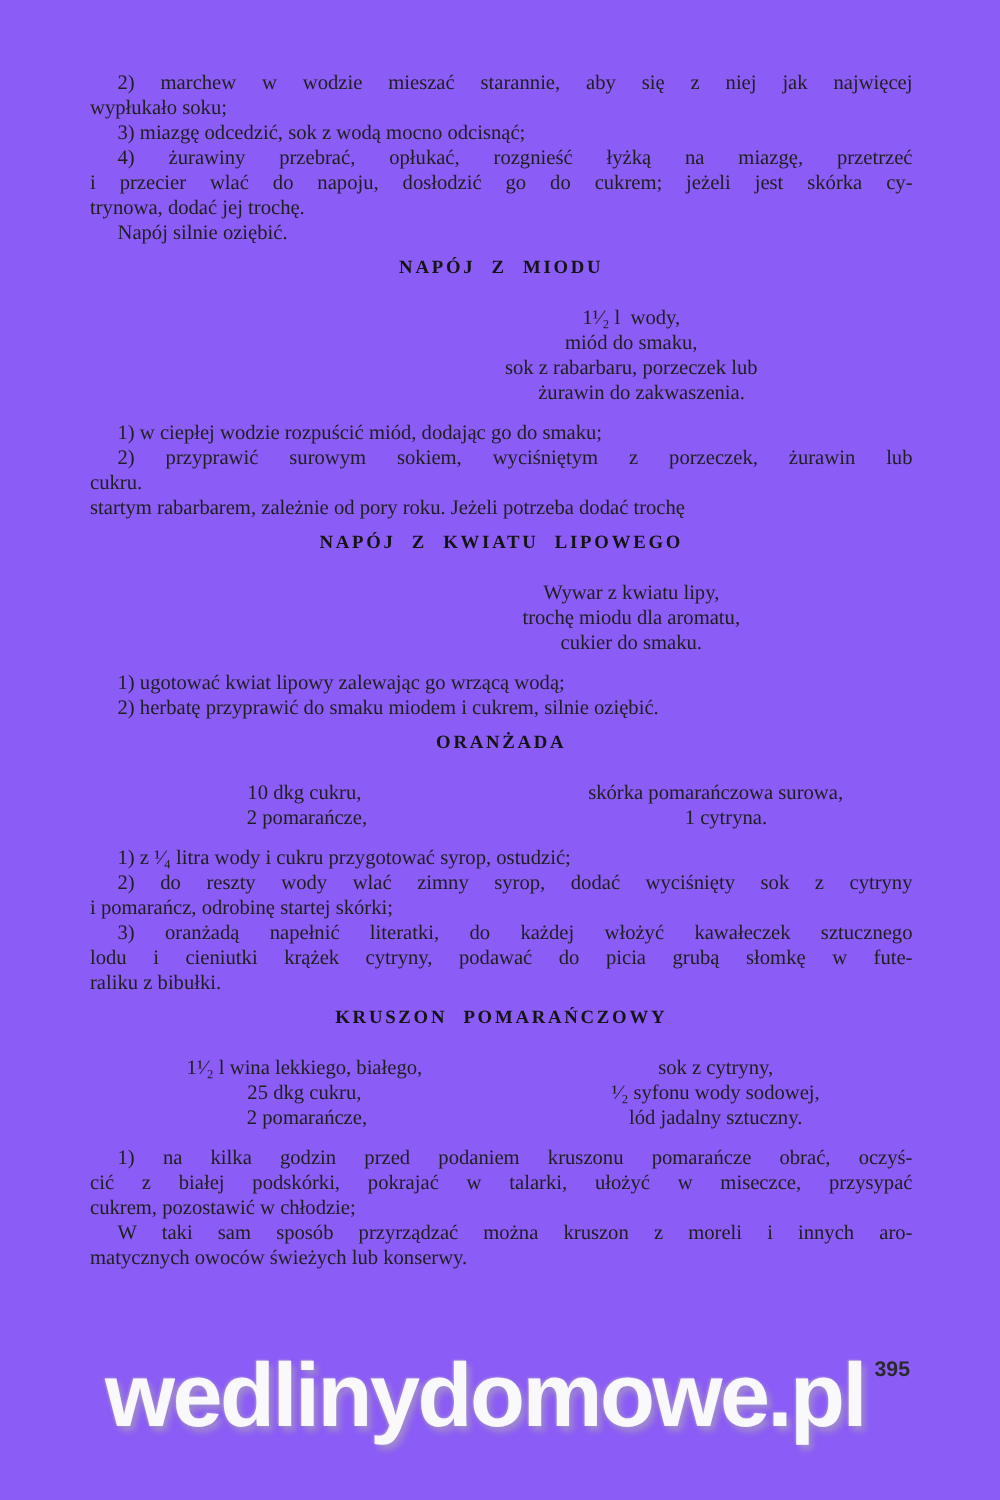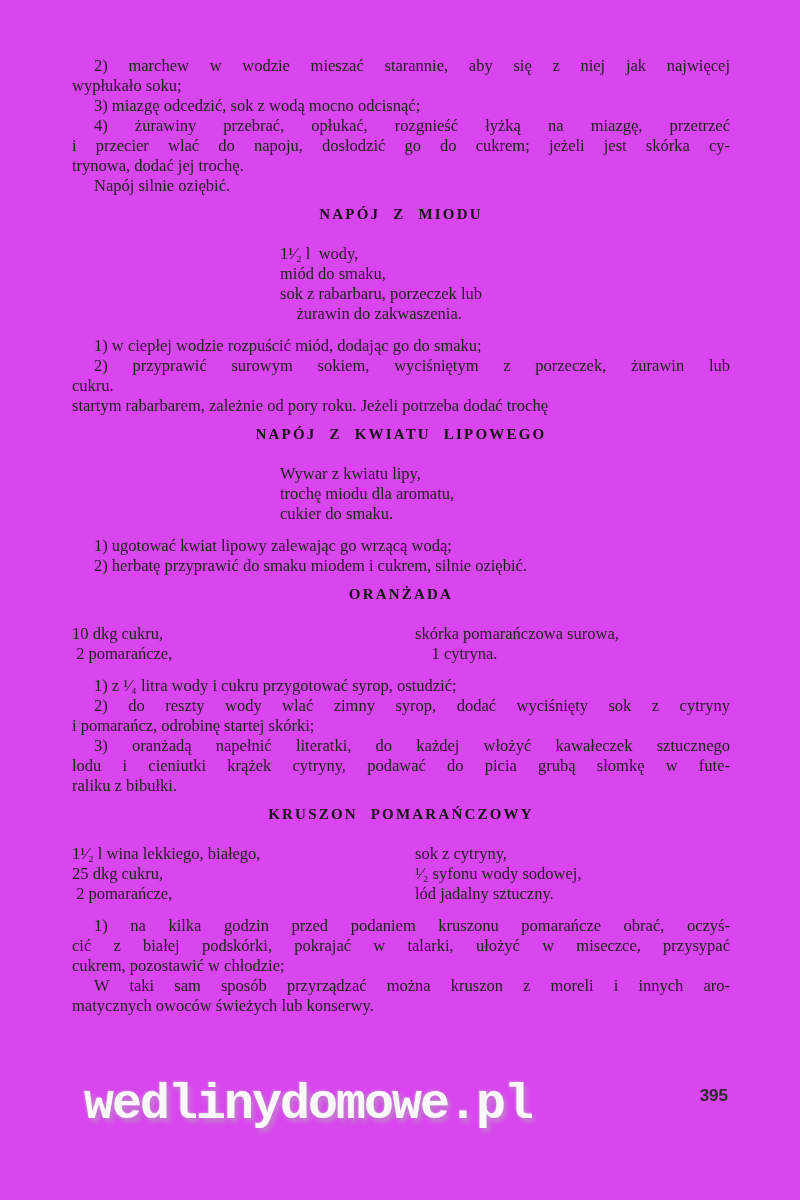--- a/index.html
+++ b/index.html
@@ -5,21 +5,21 @@
   html, body {
     margin: 0;
     padding: 0;
     background: #e8e8e8;
   }
   .page {
     position: relative;
     width: 800px;
     height: 1200px;
     margin: 0 auto;
-    background: #d946ef;
+    background: #8b5cf6;
     overflow: hidden;
     font-family: "Liberation Serif", "DejaVu Serif", serif;
     color: #1f1f1f;
   }
   .content {
     position: absolute;
     top: 56px;
     left: 72px;
     right: 70px;
     font-size: 16.5px;
@@ -43,43 +43,43 @@
     font-size: 15px;
     letter-spacing: 2.2px;
     word-spacing: 7px;
     color: #141414;
   }
   
   .ing-center {
     margin: 0 0 12px 208px;
     white-space: pre;
   }
-  .ing-line { white-space: pre; }
+  .ing-line { white-space: pre; text-align: center; }
   
   .ing-cols {
     display: grid;
     grid-template-columns: 343px 1fr;
     margin: 0 0 12px 0;
   }
   .page-number {
     position: absolute;
     top: 1086px;
     right: 72px;
     font-size: 17px;
     font-weight: bold;
     color: #2a2a2a;
     font-family: Liberation Sans, sans-serif;
   }
   .watermark {
     position: absolute;
     top: 1076px;
     left: 84px;
-    font-family: Liberation Mono, monospace;
+    font-family: Liberation Sans, sans-serif;
     font-weight: bold;
-    font-size: 50px;
+    font-size: 72px;
     letter-spacing: -2px;
     color: rgba(255, 255, 255, 0.92);
     text-shadow:
       3px 4px 5px rgba(175, 175, 175, 0.55),
       -1px -1px 2px rgba(205, 205, 205, 0.35),
       0 0 1px rgba(195, 195, 195, 0.4);
     pointer-events: none;
     user-select: none;
     text-align: center;
   }

